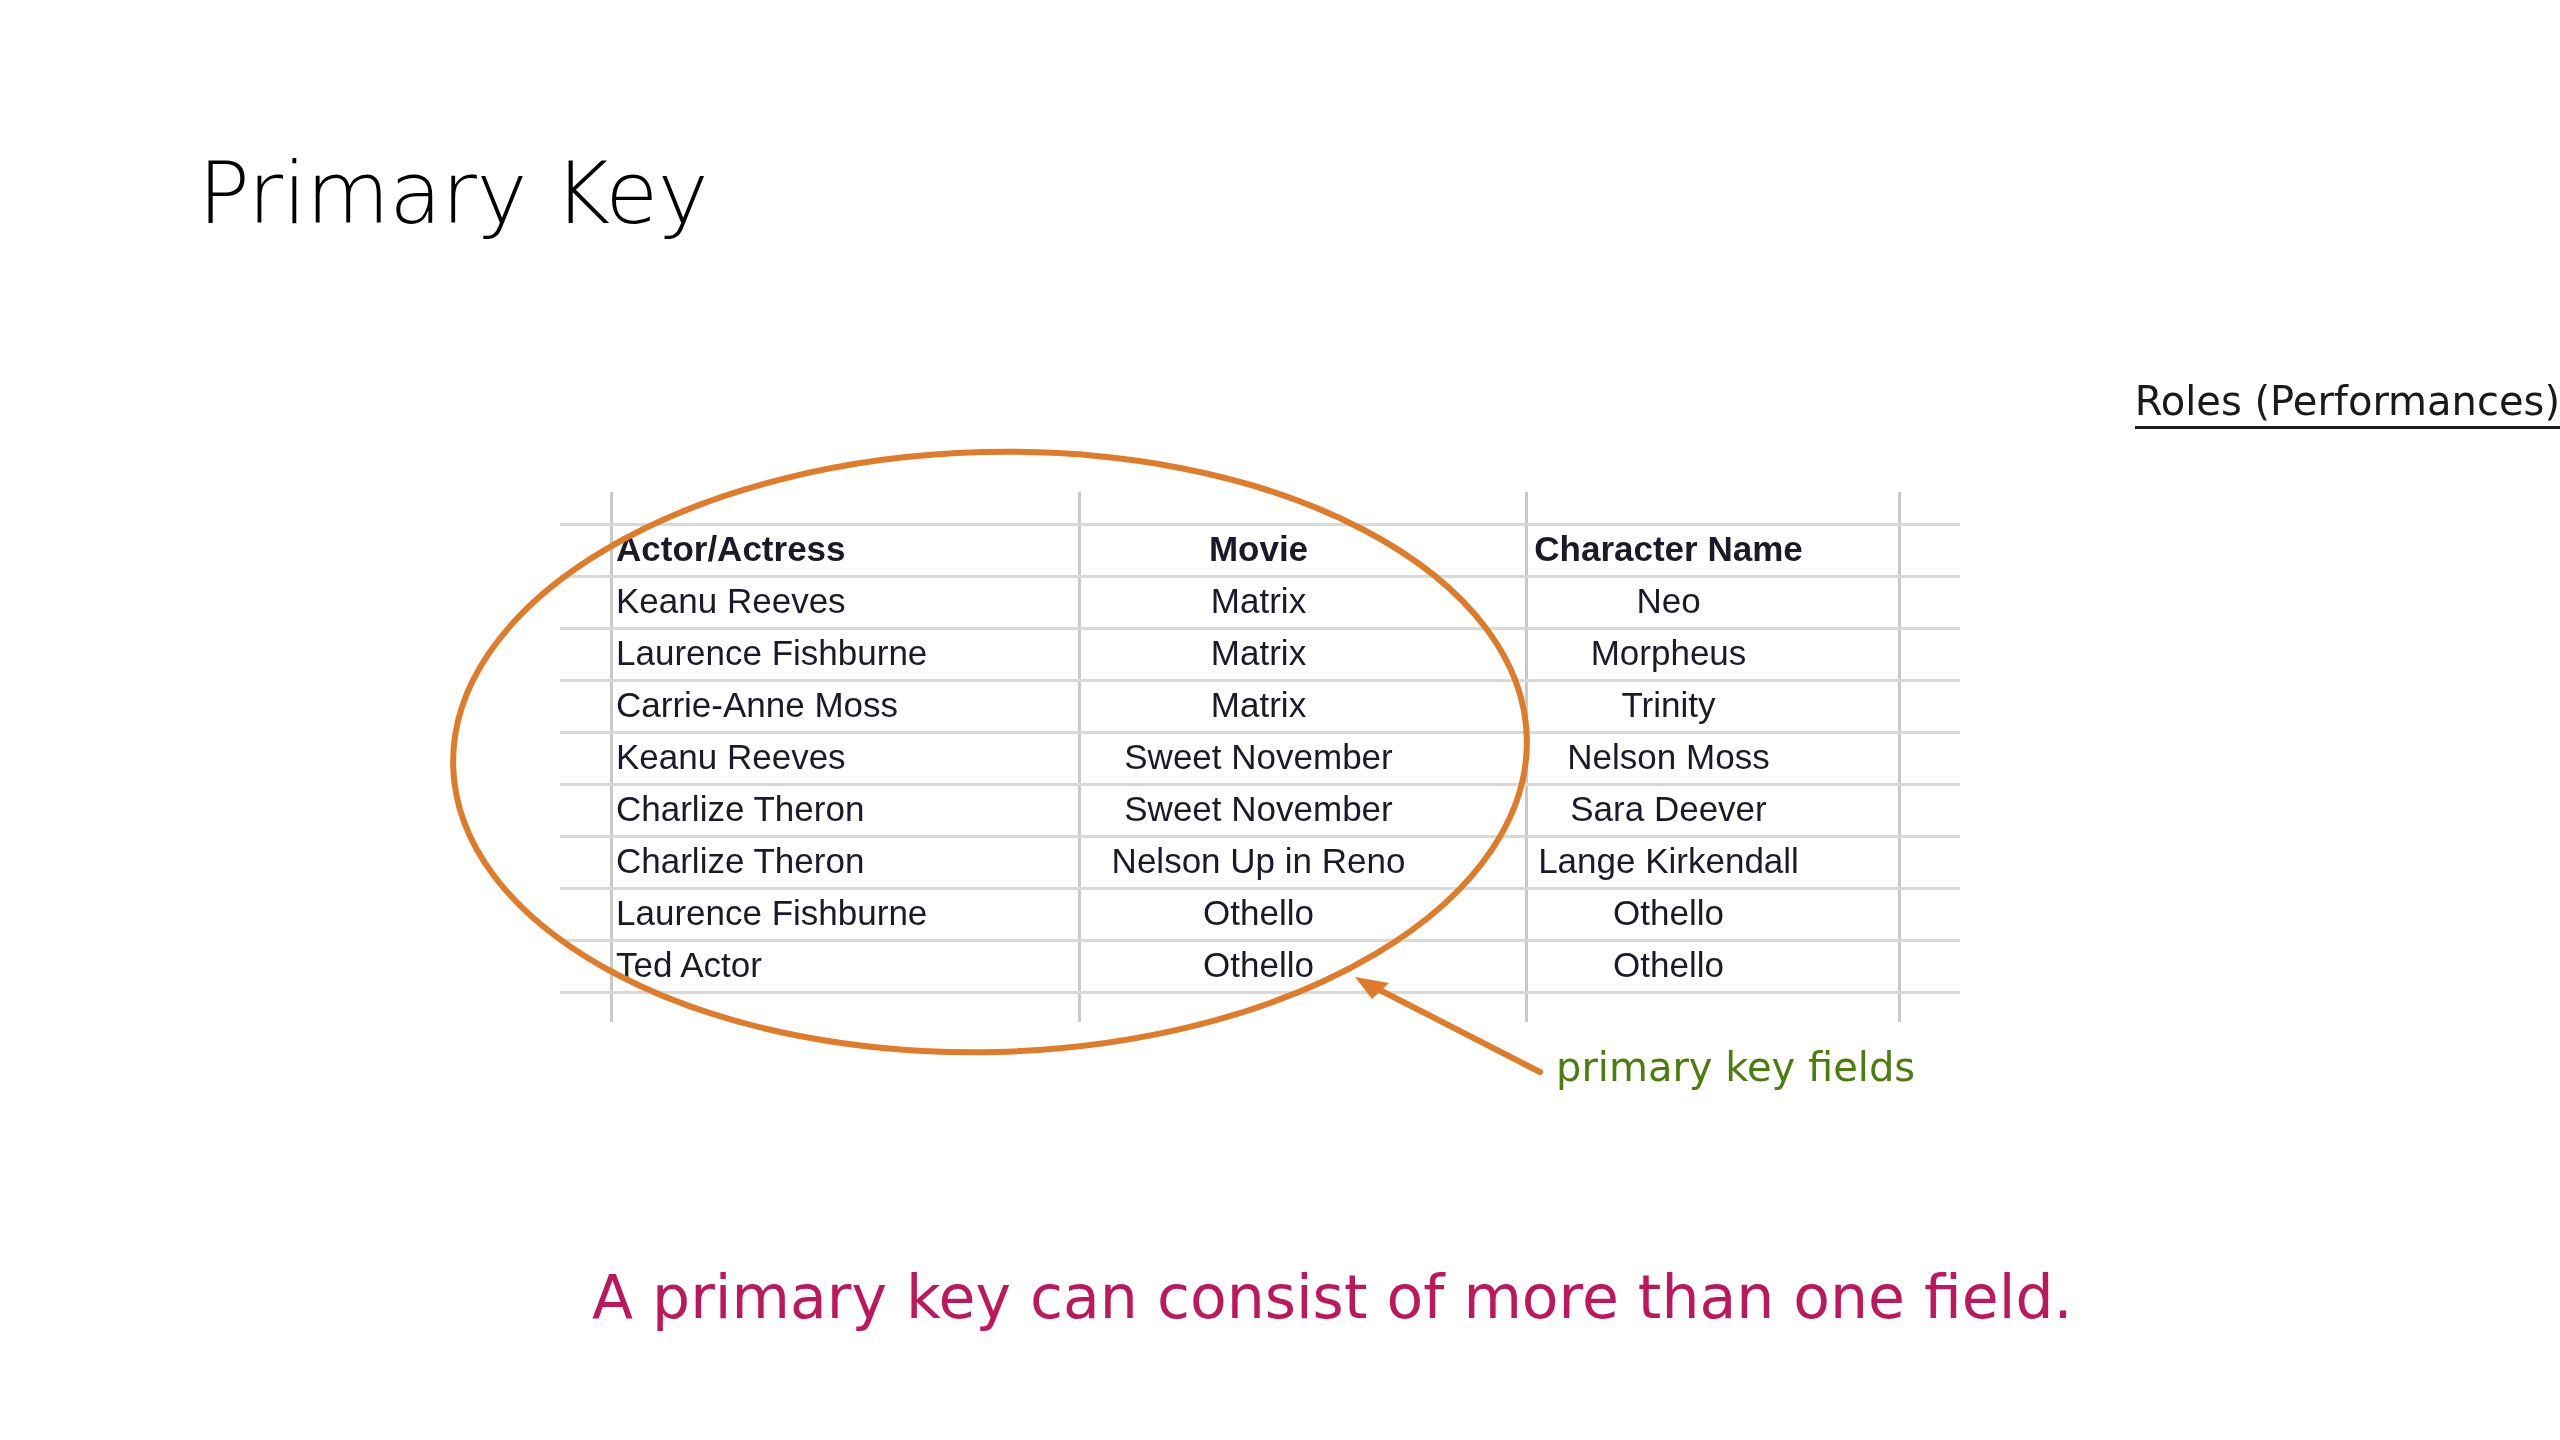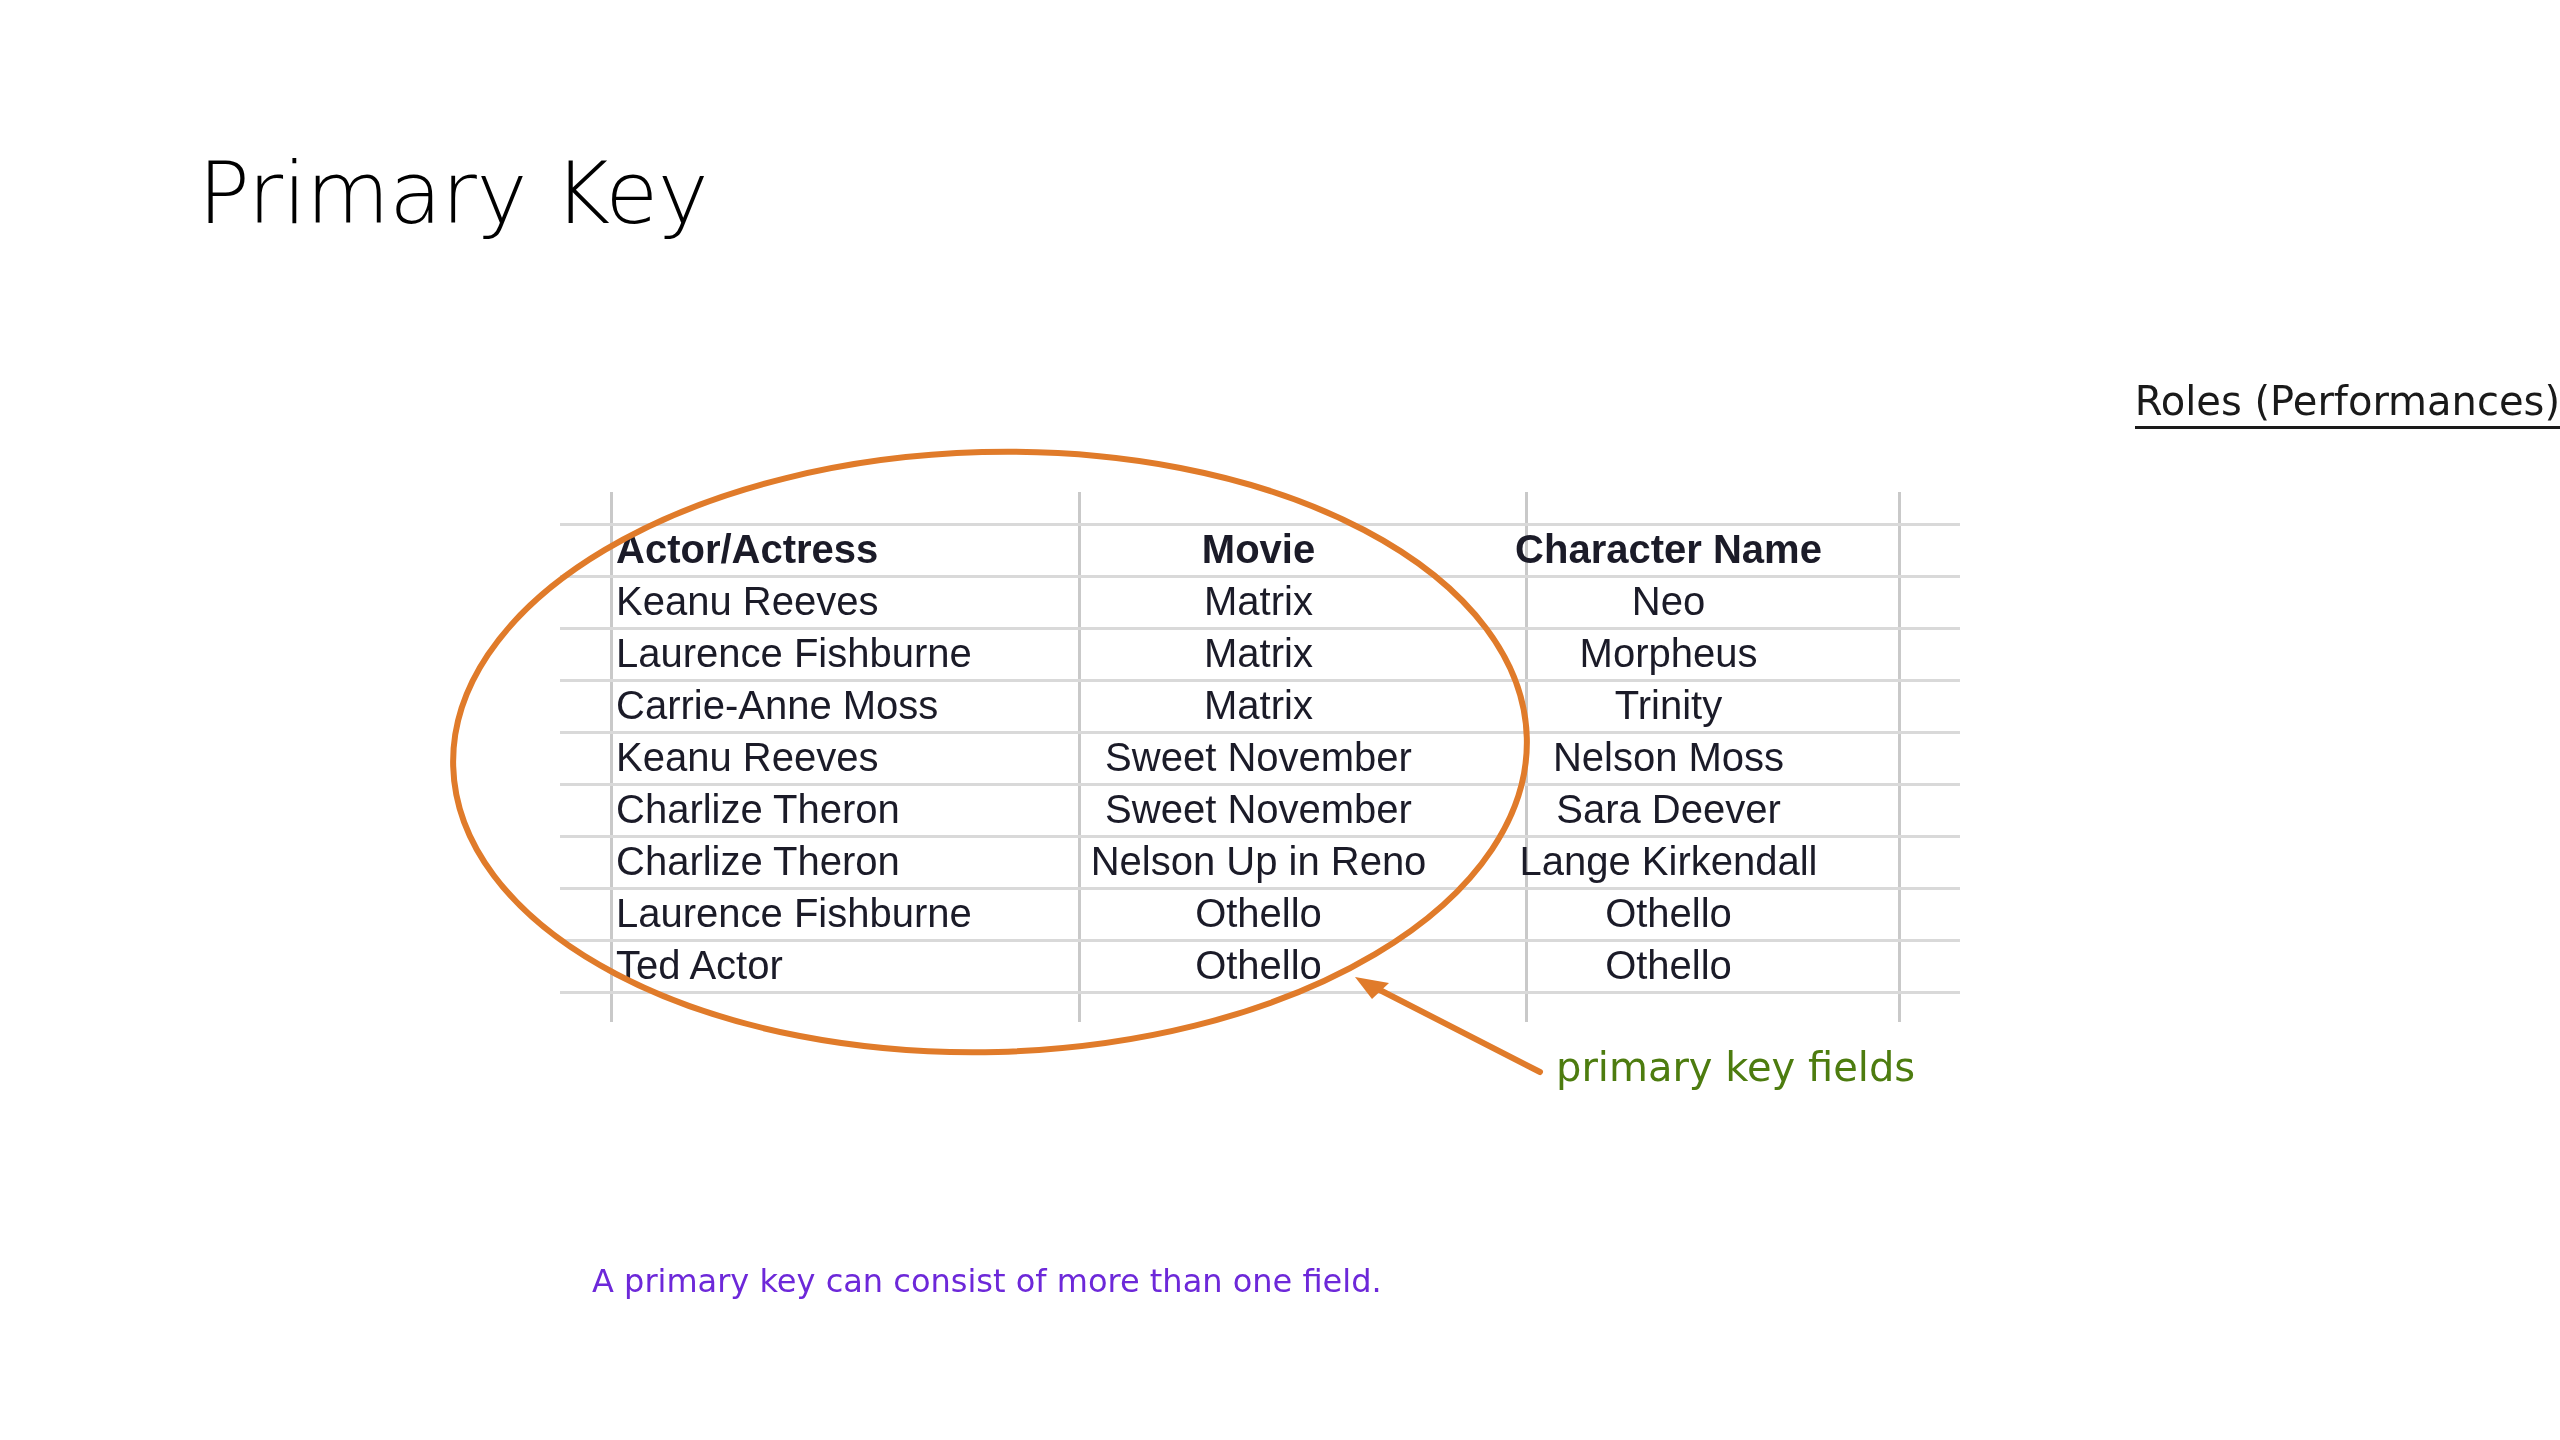--- a/index.html
+++ b/index.html
@@ -78,21 +78,21 @@
     width: 1400px;
   }
   .srow {
     position: relative;
     height: 52px;
     display: flex;
     align-items: center;
   }
   .scell {
     font-family: "Liberation Sans", sans-serif;
-    font-size: 40px;
+    font-size: 35px;
     color: #1b1b28;
     white-space: nowrap;
     overflow: hidden;
     box-sizing: border-box;
   }
   .scell.c0 { width: 468px; padding-left: 56px; }
   .scell.c1 { width: 447px; padding-left: 14px; text-align: center; }
   .scell.c2 { width: 373px; padding-left: 14px; text-align: center; }
   .srow.header .scell { font-weight: bold; }
 
@@ -117,22 +117,22 @@
     white-space: nowrap;
   }
 
   
   #bottom-caption {
     position: absolute;
     left: 592px;
     top: 1262px;
     font-family: "DejaVu Sans", sans-serif;
     font-weight: 400;
-    font-size: 32px;
-    color: #6d28d9;
+    font-size: 60px;
+    color: #be185d;
     white-space: nowrap;
   }
 </style>
 </head>
 <body>
 
 <div id="slide">
 
   <div id="slide-title">Primary Key</div>
 

